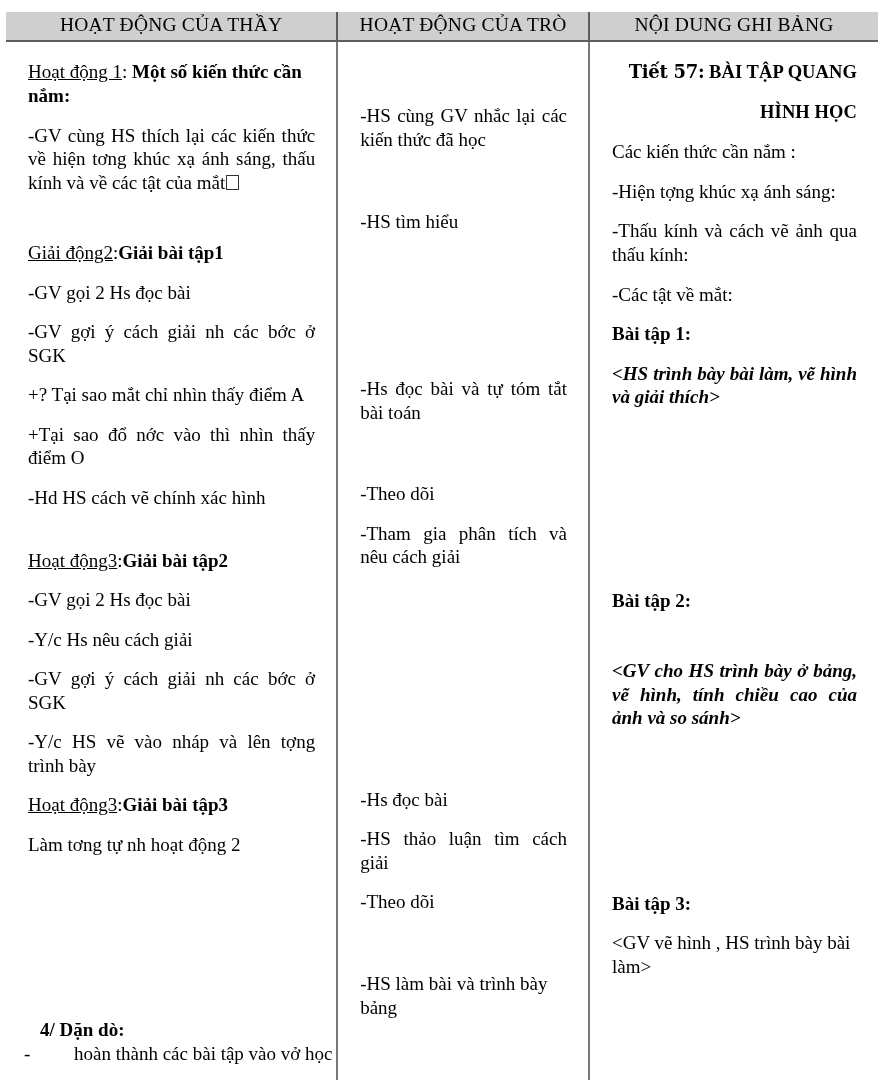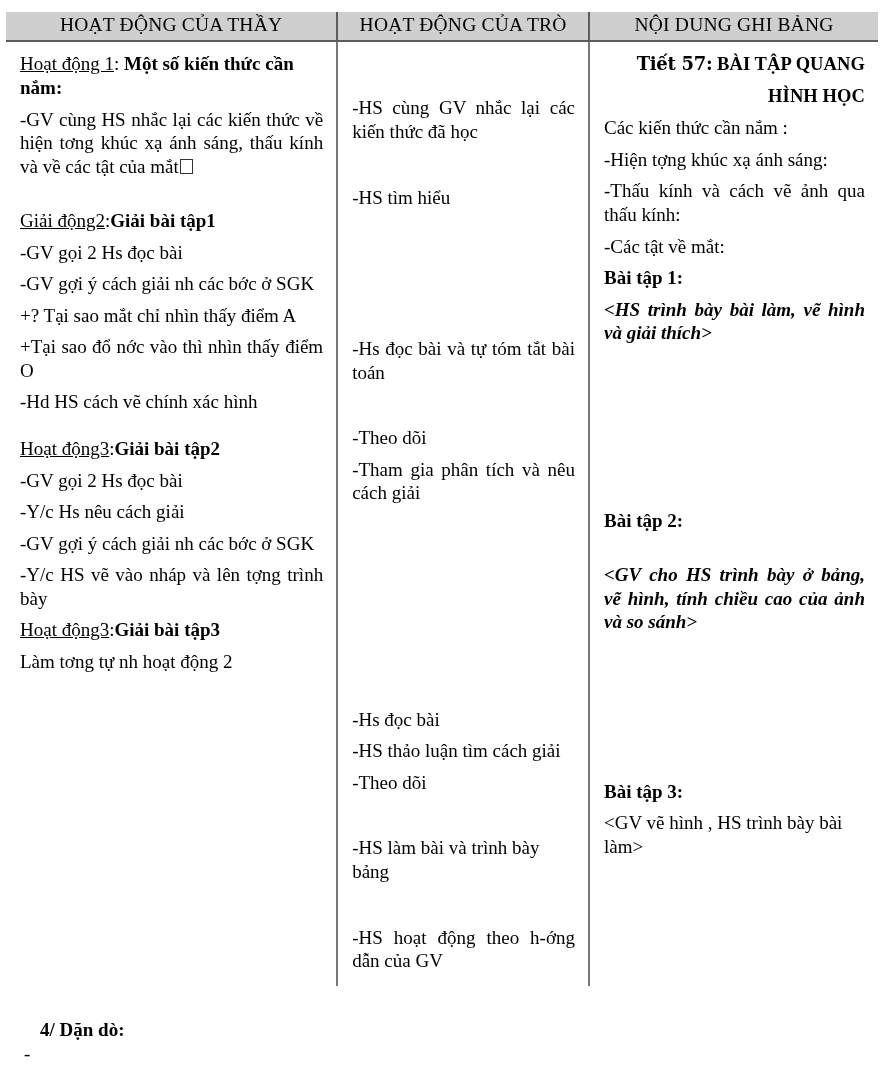--- a/index.html
+++ b/index.html
@@ -62,21 +62,21 @@
   tbody td.last-col { border-right: 0; }
 
   .col-1 { width: 331px; }
   .col-2 { width: 251px; }
   .col-3 { width: 287px; }
 
   .cell-body { min-height: 930px; }
 
   
   p {
-    margin: 8px;
+    margin: 16px;
     padding: 0;
     text-align: justify;
     text-justify: inter-word;
   }
   p.left { text-align: left; }
   p.center { text-align: right; }
 
   .u       { text-decoration: underline; }
   .b       { font-weight: bold; }
   .bu      { font-weight: bold; }
@@ -151,21 +151,21 @@
     </thead>
 
     <tbody>
       <tr>
 
         <td>
           <div class="cell-body">
 
             <p class="left"><span class="u">Hoạt động 1</span><span>: </span><span class="b">Một số kiến thức cần nắm:</span></p>
 
-            <p><span>-GV cùng HS nhắc lại các kiến thức về hiện tơng khúc xạ ánh sáng, thấu kính và về các tật của mắt</span><span class="missing-glyph"></span></p>
+            <p><span>-GV cùng HS thích lại các kiến thức về hiện tơng khúc xạ ánh sáng, thấu kính và về các tật của mắt</span><span class="missing-glyph"></span></p>
 
             <div class="spacer-s"></div>
 
             <p class="left"><span class="u">Giải động2</span><span>:</span><span class="b">Giải bài tập1</span></p>
 
             <p class="left">-GV gọi 2 Hs đọc bài</p>
             <p>-GV gợi ý cách giải nh các bớc ở SGK</p>
             <p>+? Tại sao mắt chỉ nhìn thấy điểm A</p>
             <p>+Tại sao đổ nớc vào thì nhìn thấy điểm O</p>
             <p class="left">-Hd HS cách vẽ chính xác hình</p>
@@ -255,16 +255,17 @@
           </div>
         </td>
       </tr>
     </tbody>
   </table>
 
   <div class="footer">
     <div class="footer-heading">4/ Dặn dò:</div>
     <div class="footer-item">
       <span class="footer-bullet">-</span>
+      <span>hoàn thành các bài tập vào vở học</span>
     </div>
   </div>
 
 </div>
 
 </body></html>

